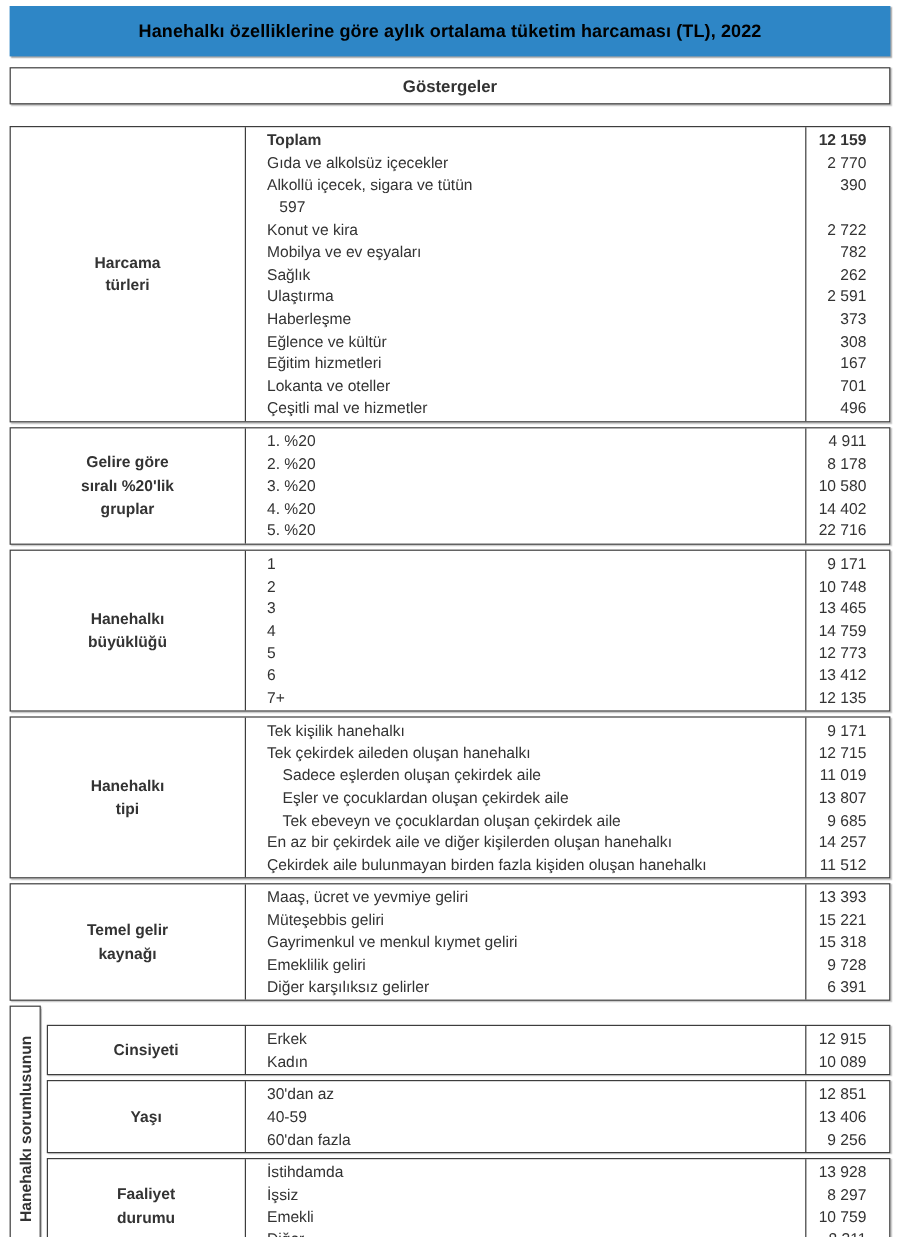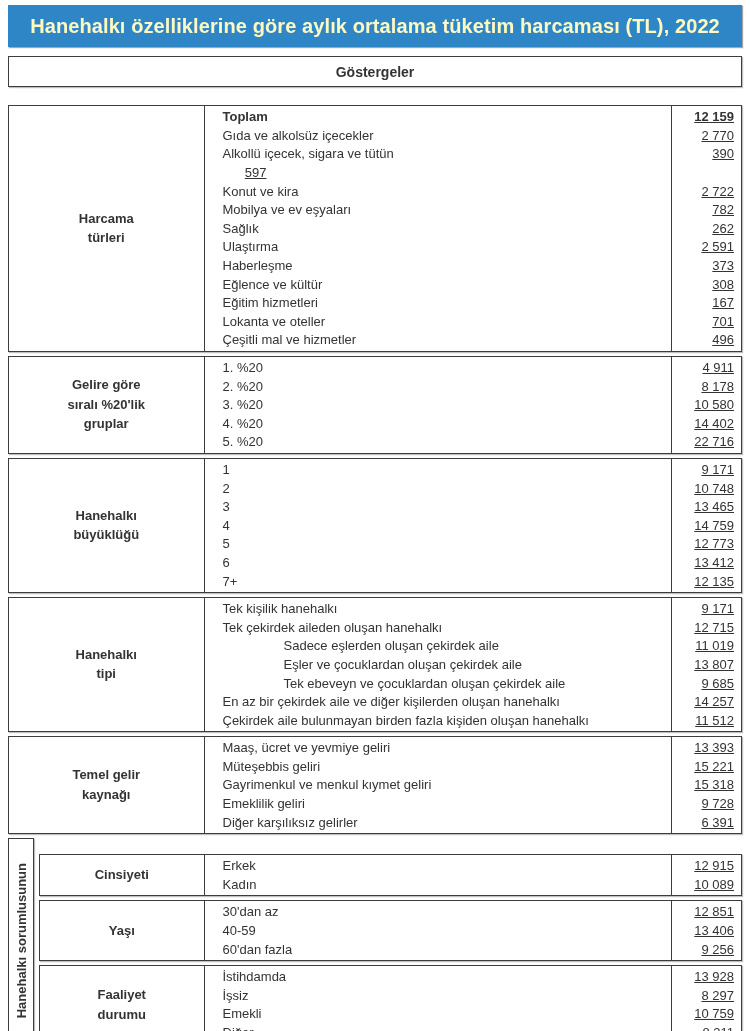--- a/index.html
+++ b/index.html
@@ -13,21 +13,21 @@
   body{
     width:750px;height:1031px;overflow:hidden;background:#ffffff;
     font-family:"Liberation Sans",sans-serif;color:var(--text);
   }
   .page{padding:5px 8px 0 8px;}
   .title-bar{
     height:42px;background:var(--blue);
     display:flex;align-items:center;justify-content:center;
     margin-bottom:9px;box-shadow:1px 1px 1px rgba(0,0,0,.35);
   }
-  .title-bar span{color:#fef9c3;font-weight:bold;font-size:20px;letter-spacing:.1px;}
+  .title-bar span{color:#000000;font-weight:bold;font-size:15px;letter-spacing:.1px;}
   .colhead{
     height:31px;border:1.5px solid var(--border);
     display:flex;align-items:center;justify-content:center;
     font-weight:bold;font-size:14px;margin-bottom:18px;
     box-shadow:1px 1px 1px rgba(0,0,0,.25);
   }
   .section{
     display:flex;border:1.5px solid var(--border);margin-bottom:4px;
     box-shadow:1px 1px 1px rgba(0,0,0,.25);background:#fff;
   }
@@ -40,22 +40,22 @@
   .sec-rows{
     flex:1;position:relative;display:flex;flex-direction:column;
     justify-content:center;padding:1.5px 0;
   }
   .sec-rows::before{
     content:"";position:absolute;top:0;bottom:0;right:69px;
     width:1.5px;background:var(--border);
   }
   .row{display:flex;align-items:center;height:var(--rh);font-size:13px;}
   .row-label{flex:1;padding-left:18px;white-space:nowrap;overflow:hidden;}
-  .row.indent .row-label{padding-left:31px;margin-left:48px;}
-  .row-value{width:69px;text-align:right;padding-right:7px;white-space:nowrap;text-decoration:underline;}
+  .row.indent .row-label{padding-left:31px;}
+  .row-value{width:69px;text-align:right;padding-right:19px;white-space:nowrap;}
   .row.bold{font-weight:bold;}
   .grouped{display:flex;align-items:stretch;}
   .vlabel-box{
     width:26px;margin-right:5px;border:1.5px solid var(--border);
     display:flex;align-items:center;justify-content:center;
     box-shadow:1px 1px 1px rgba(0,0,0,.25);
   }
   .vlabel{
     writing-mode:vertical-rl;transform:rotate(180deg);
     font-weight:bold;font-size:13px;white-space:nowrap;

